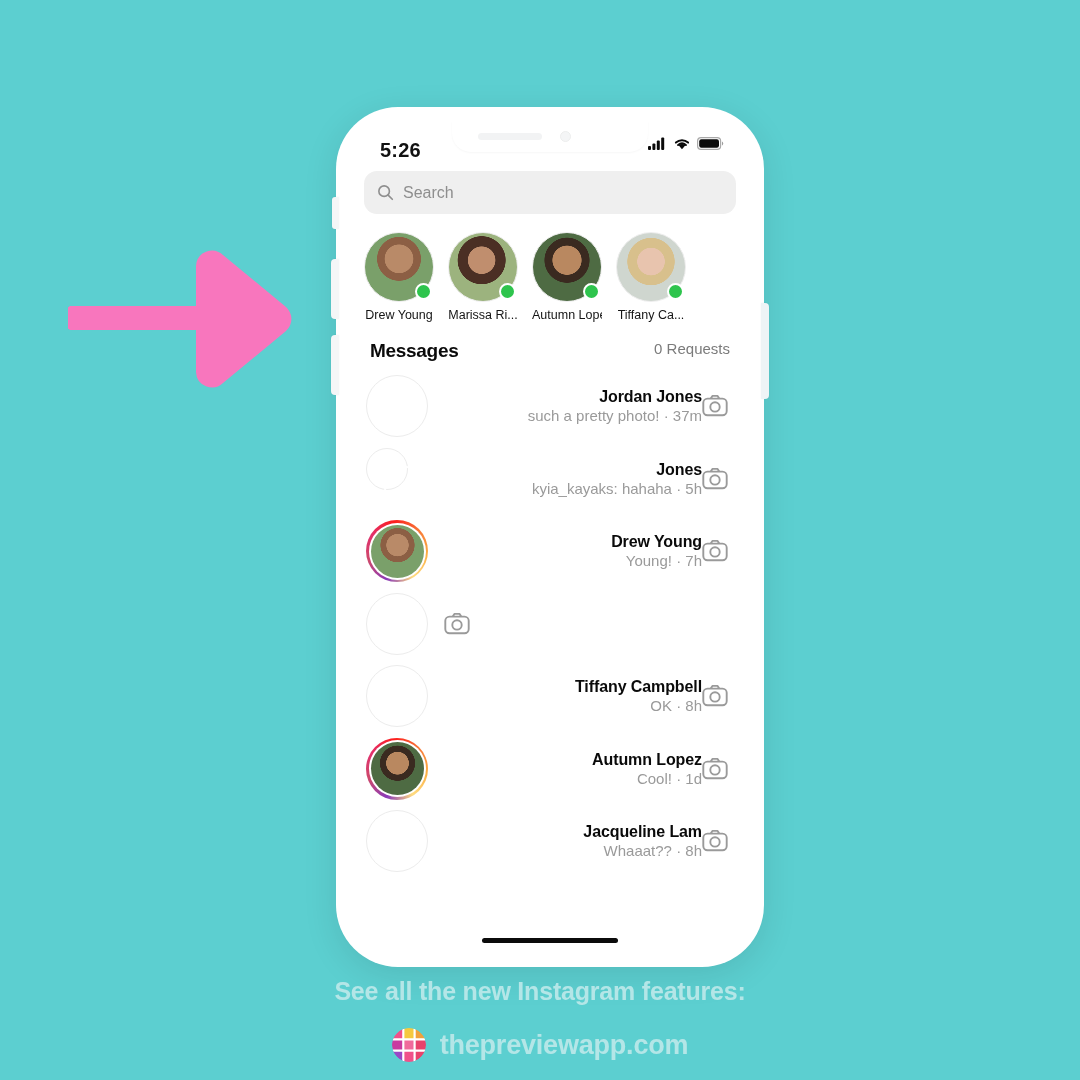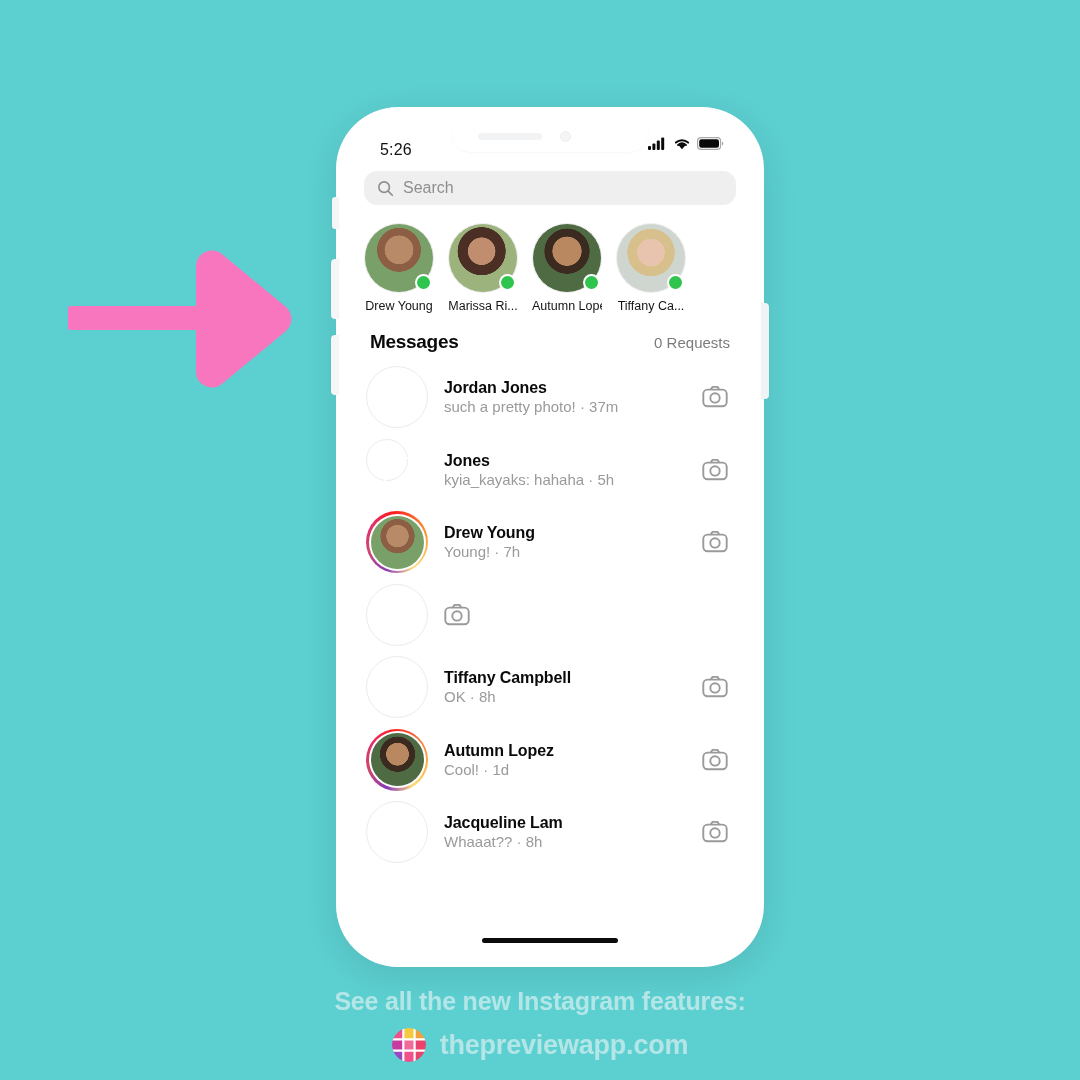--- a/index.html
+++ b/index.html
@@ -50,21 +50,21 @@
   }
   #notch .speaker { position:absolute; left:26px; top:12px; width:64px; height:7px; border-radius:4px; background:#f2f3f4; }
   #notch .camera  { position:absolute; left:108px; top:10px; width:11px; height:11px; border-radius:50%; background:#f4f5f6; border:1px solid #eceded; }
 
   
   #statusbar {
     position: relative; height: 42px;
     display: flex; align-items: center; justify-content: space-between;
     padding: 0 26px 0 30px;
   }
-  #clock { font-size: 16px; font-weight: 400; color: #111; letter-spacing: .2px; margin-top: 16px; }
+  #clock { font-size: 20px; font-weight: 700; color: #111; letter-spacing: .2px; margin-top: 16px; }
   #status-icons { display: flex; align-items: center; gap: 6px; margin-top: 3px; }
 
   
   #header {
     display: flex; align-items: center;
     padding: 6px 22px 4px 18px;
     height: 52px;
   }
   #back-icon { width: 24px; flex: none; margin-right: 6px; }
   #account {
@@ -72,21 +72,21 @@
     flex: 1;
   }
   #account-name { font-size: 22px; font-weight: 700; color: #0a0a0a; letter-spacing: -.4px; }
   #header-actions { display: flex; align-items: center; gap: 22px; }
 
   
   #search-wrap { padding: 8px 14px 4px 14px; }
   #search {
     display: flex; align-items: center; gap: 9px;
     background: #efefef; border-radius: 13px;
-    height: 34px; padding: 0 13px;
+    height: 43px; padding: 0 13px;
   }
   #search-text { font-size: 16px; color: #8e8e8e; }
 
   
   #stories {
     display: flex; gap: 14px;
     padding: 14px 0 10px 14px;
     overflow: hidden;
   }
   .story { width: 70px; flex: none; text-align: center; }
@@ -101,32 +101,33 @@
     width: 17px; height: 17px; border-radius: 50%;
     background: #2ec44d; border: 2.5px solid #fff;
   }
   .story-name {
     margin-top: 6px; font-size: 12.5px; color: #141414;
     white-space: nowrap; overflow: hidden;
   }
 
   
   #msg-head {
-    display: flex; align-items: center; justify-content: space-between;
+    display: flex; align-items: flex-start; justify-content: space-between;
     padding: 8px 20px 6px 20px;
   }
   #msg-title { font-size: 19px; font-weight: 700; color: #0a0a0a; letter-spacing: -.3px; }
   #msg-requests { font-size: 15px; color: #7b7b7b; }
 
   
   #list { padding: 2px 0 0 0; }
   .row {
     display: flex; align-items: center;
     padding: 8px 22px 8px 16px;
     height: 72.5px;
+    text-align: right;
   }
   .row-av { width: 62px; height: 62px; flex: none; position: relative; margin-right: 16px; }
   .av-circle {
     width: 62px; height: 62px; border-radius: 50%;
     overflow: hidden; position: relative;
     border: 1px solid #ececec;
   }
   .ring {
     width: 62px; height: 62px; border-radius: 50%;
     padding: 2.5px;
@@ -160,21 +161,21 @@
     background: #0b0b0b; border-radius: 3px;
   }
 
   
   #footer {
     position: absolute; left: 0; right: 0; bottom: 18px;
     text-align: center; color: #b4e6e7;
   }
   #footer-line1 { font-size: 25px; font-weight: 700; letter-spacing: -.2px; }
   #footer-line2 {
-    margin-top: 12px; font-size: 27px; font-weight: 700; letter-spacing: -.2px;
+    margin-top: 22px; font-size: 27px; font-weight: 700; letter-spacing: -.2px;
     display: flex; align-items: center; justify-content: center; gap: 14px;
   }
   #brand-logo { width: 34px; height: 34px; border-radius: 50%; overflow: hidden; flex: none; }
 
   
   .ph { background: #dfe3e6; }
   .p-drew   { background: radial-gradient(circle at 50% 38%, #b98a68 0 26%, #8c5f44 27% 40%, #7aa06a 41% 100%); }
   .p-marissa{ background: radial-gradient(circle at 48% 40%, #c08e6e 0 25%, #4b2f24 26% 44%, #9cb37e 45% 100%); }
   .p-autumn { background: radial-gradient(circle at 50% 40%, #b98860 0 27%, #3a2a20 28% 42%, #4e6b43 43% 100%); }
   .p-tiffany{ background: radial-gradient(circle at 50% 42%, #e8c4ae 0 26%, #d8c08c 27% 45%, #cfd6cf 46% 100%); }

